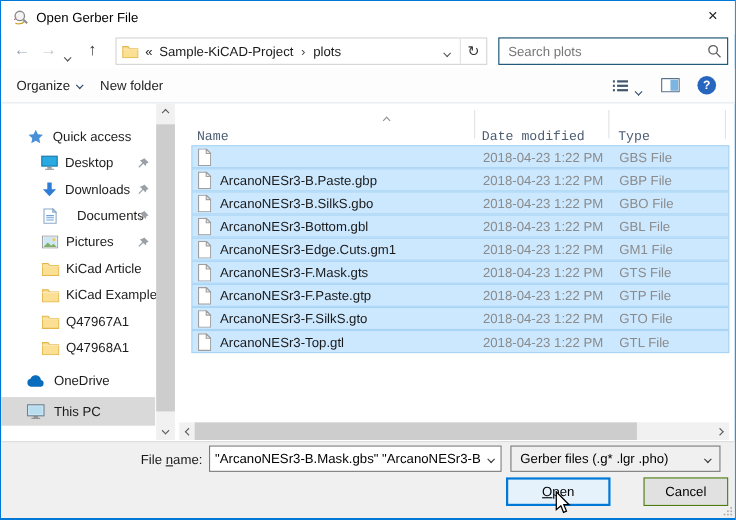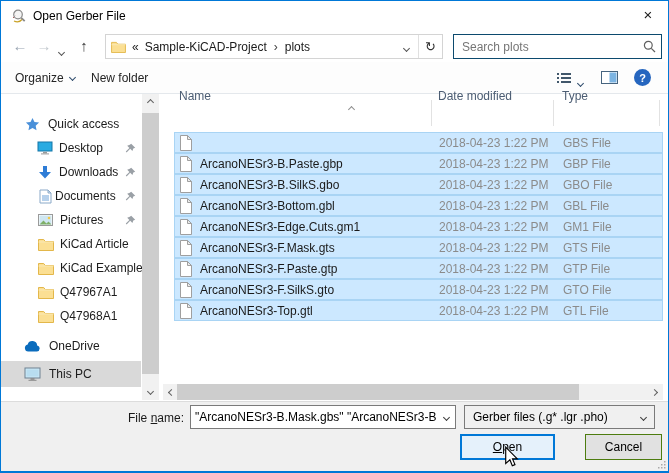--- a/index.html
+++ b/index.html
@@ -35,21 +35,21 @@
   .side-label{color:#1c1c1c;white-space:nowrap;}
   .pin{position:absolute;left:124px;top:6px;}
   #this-pc-row{background:var(--sidebar-selected,#d9d9d9);height:26px;}
 
   
   #side-scroll{left:141px;top:93px;width:17px;height:306px;background:#f1f1f1;}
   #side-thumb{left:0;top:19px;width:17px;height:261px;background:#cdcdcd;}
   .sb-arrow{width:17px;height:17px;display:flex;align-items:center;justify-content:center;color:#5f5f5f;}
 
   
-  .hdr-label{top:88px;color:#4c5d73;}
+  .hdr-label{top:116px;color:#4c5d73;font-family:Liberation Mono, monospace;}
   .hdr-sep{top:99px;height:26px;border-left:1px solid #e2e2e2;width:0;}
   #sort-caret{left:348px;top:100px;color:#8f8f8f;}
   .row{position:absolute;left:173px;width:489px;height:21px;box-sizing:border-box;
        background:var(--selection-bg,#cce8ff);border:1px solid var(--selection-border,#a9d4f4);}
   .row .ficon{position:absolute;left:4px;top:2px;}
   .row .fname{position:absolute;left:25px;top:3px;color:#1a1a1a;white-space:nowrap;}
   .row .fdate{position:absolute;left:264px;top:3px;color:#8b8b8b;white-space:nowrap;}
   .row .ftype{position:absolute;left:388px;top:3px;color:#8b8b8b;white-space:nowrap;}
 
   
@@ -196,21 +196,21 @@
       <svg width="13" height="15" viewBox="0 0 13 15">
         <path d="M1 1h8l3 3v10H1z" fill="#fff" stroke="#8aa9c8"></path>
         <path d="M9 1l3 3H9z" fill="#d6e4f2" stroke="#8aa9c8"></path>
         <g stroke="#6fa3d8">
             <line x1="3" y1="7" x2="10" y2="7"></line>
             <line x1="3" y1="9" x2="10" y2="9"></line>
             <line x1="3" y1="11" x2="10" y2="11"></line>
           </g>
       </svg>
     </span>
-    <span class="side-label" style="margin-left:3px;">Documents</span>
+    <span class="side-label" style="margin-left:18px;">Documents</span>
     <span class="pin">
       <svg width="11" height="11" viewBox="0 0 11 11">
           <path d="M6.2.8l4 4-1.9.6-.9 2.6-2.2-2.2-3.6 3.6-.8-.8 3.6-3.6L2.2 2.8l2.6-1z" fill="#9aa0a6"></path>
         </svg>
     </span>
   </div>
 
   <div class="abs side-row" style="top:208px;">
     <span style="margin-left:37px;">
       <svg width="15" height="12" viewBox="0 0 15 12">

